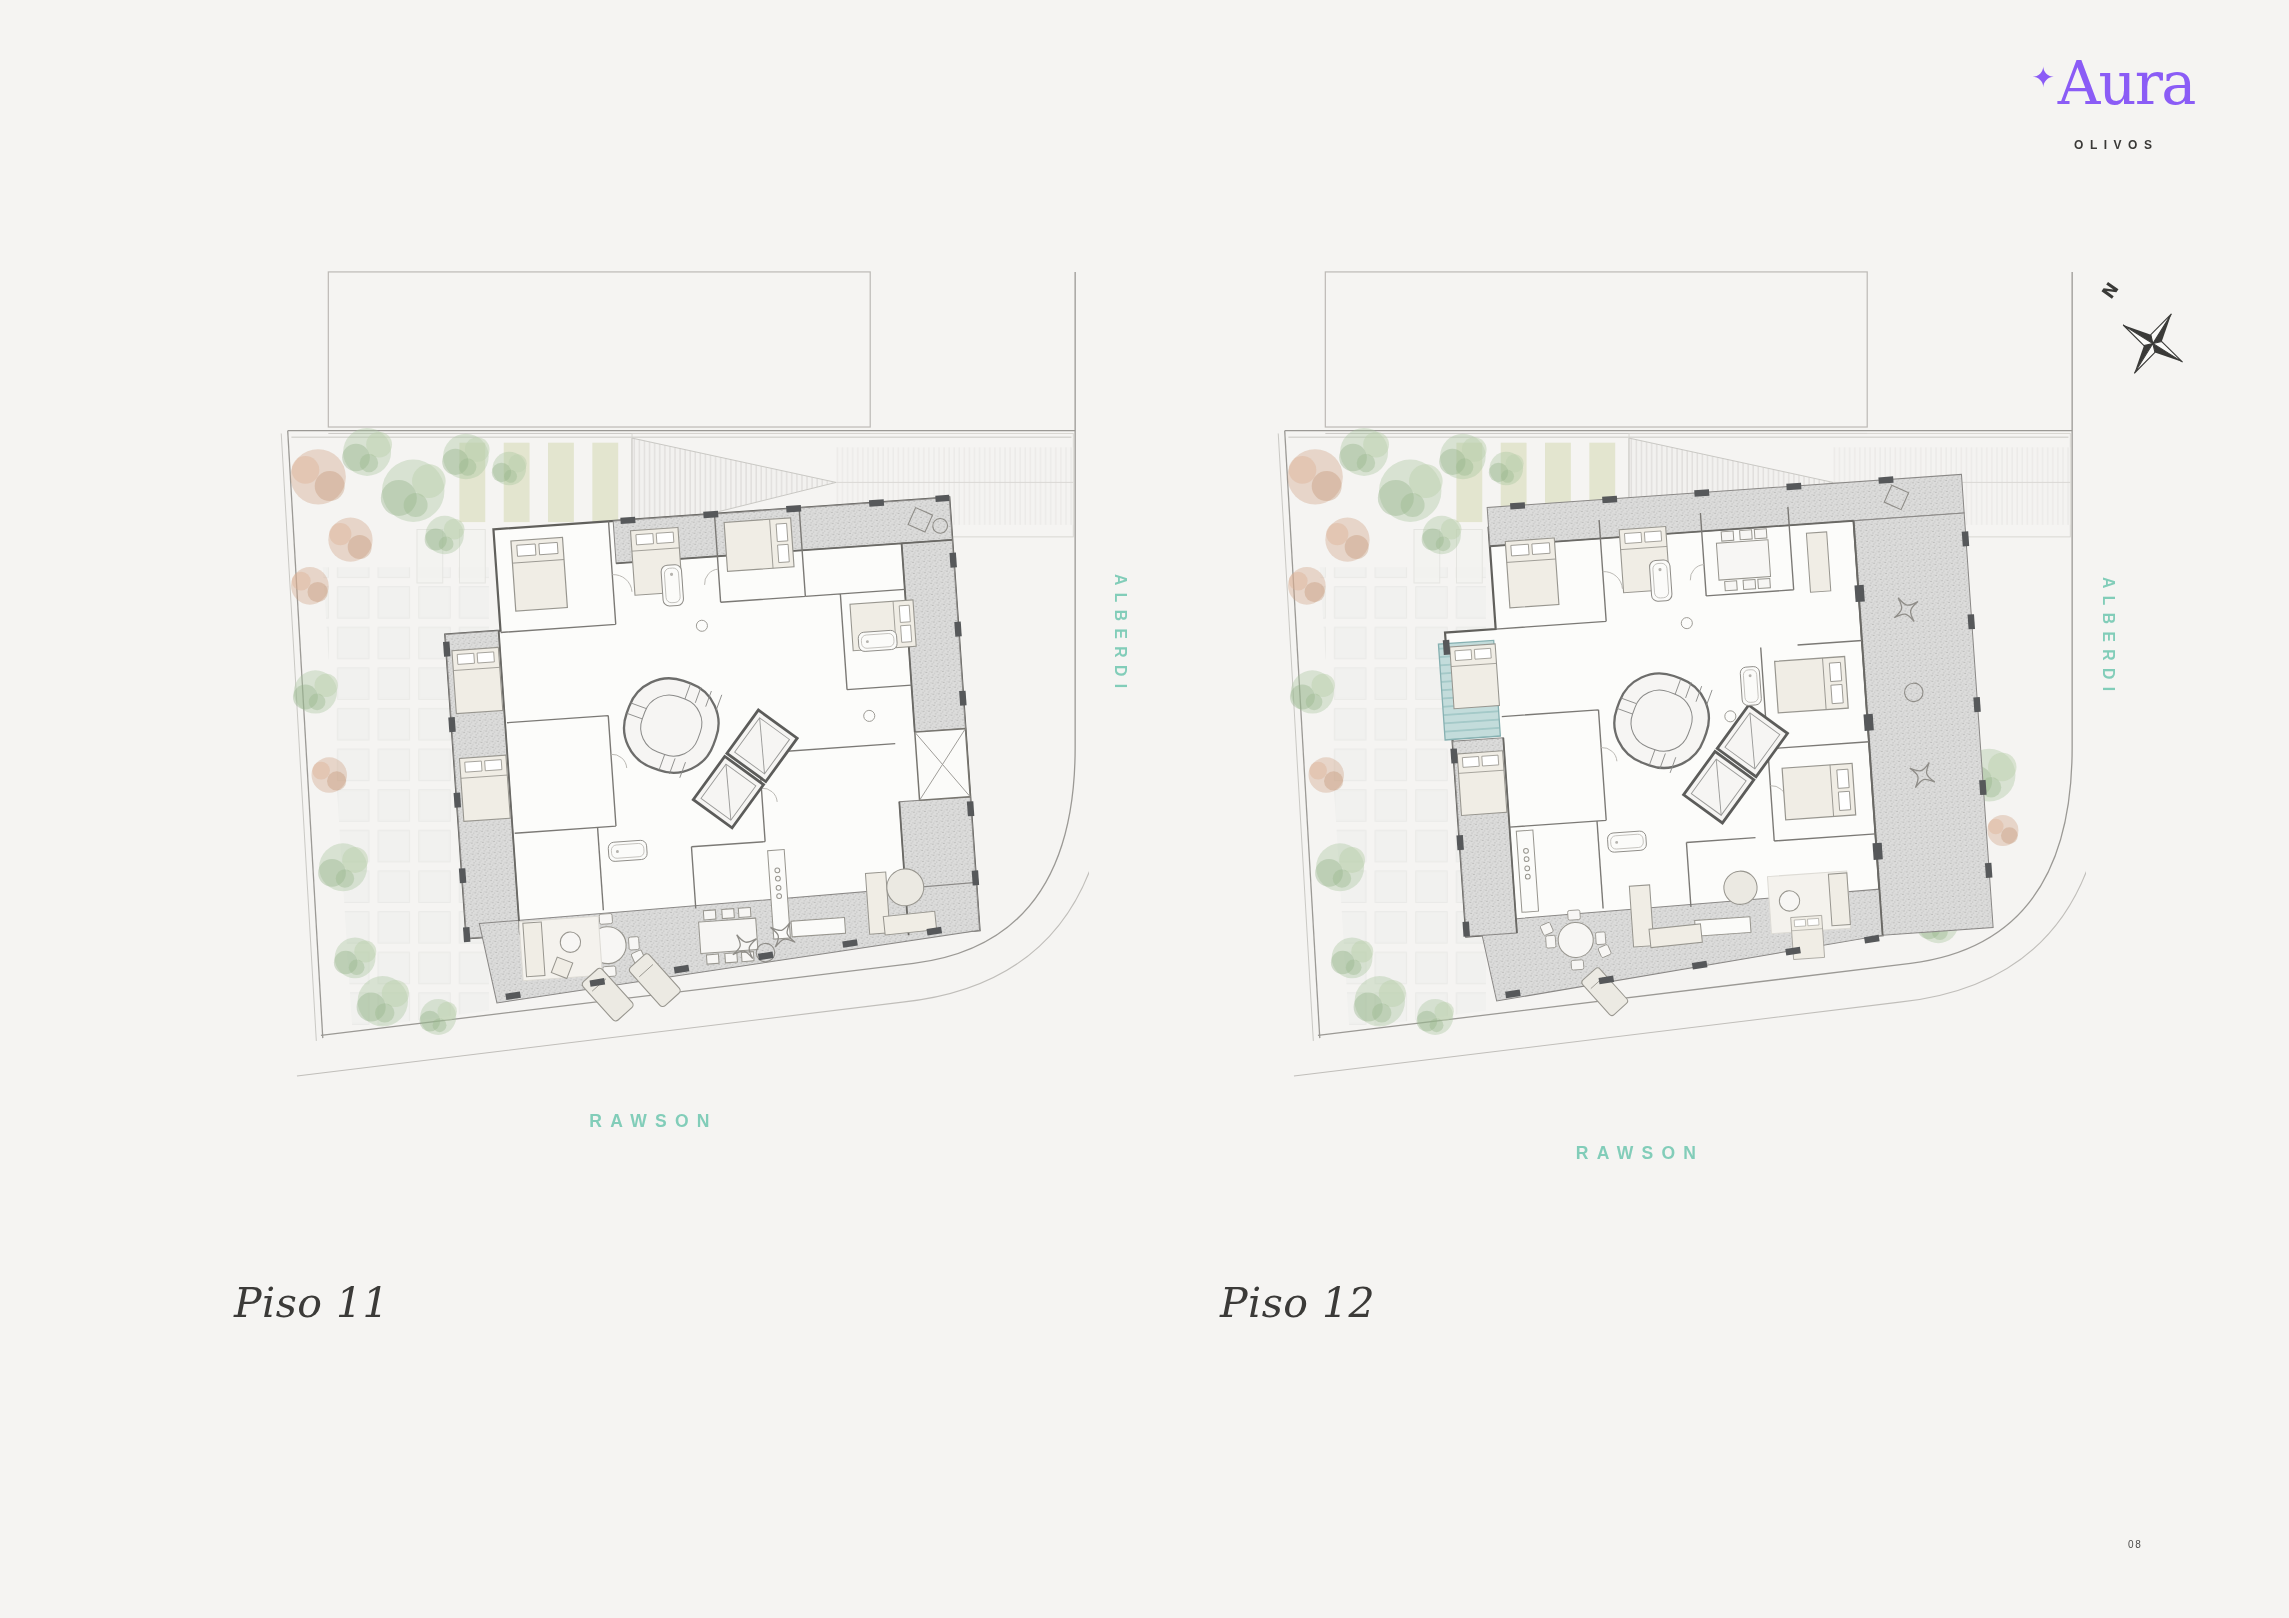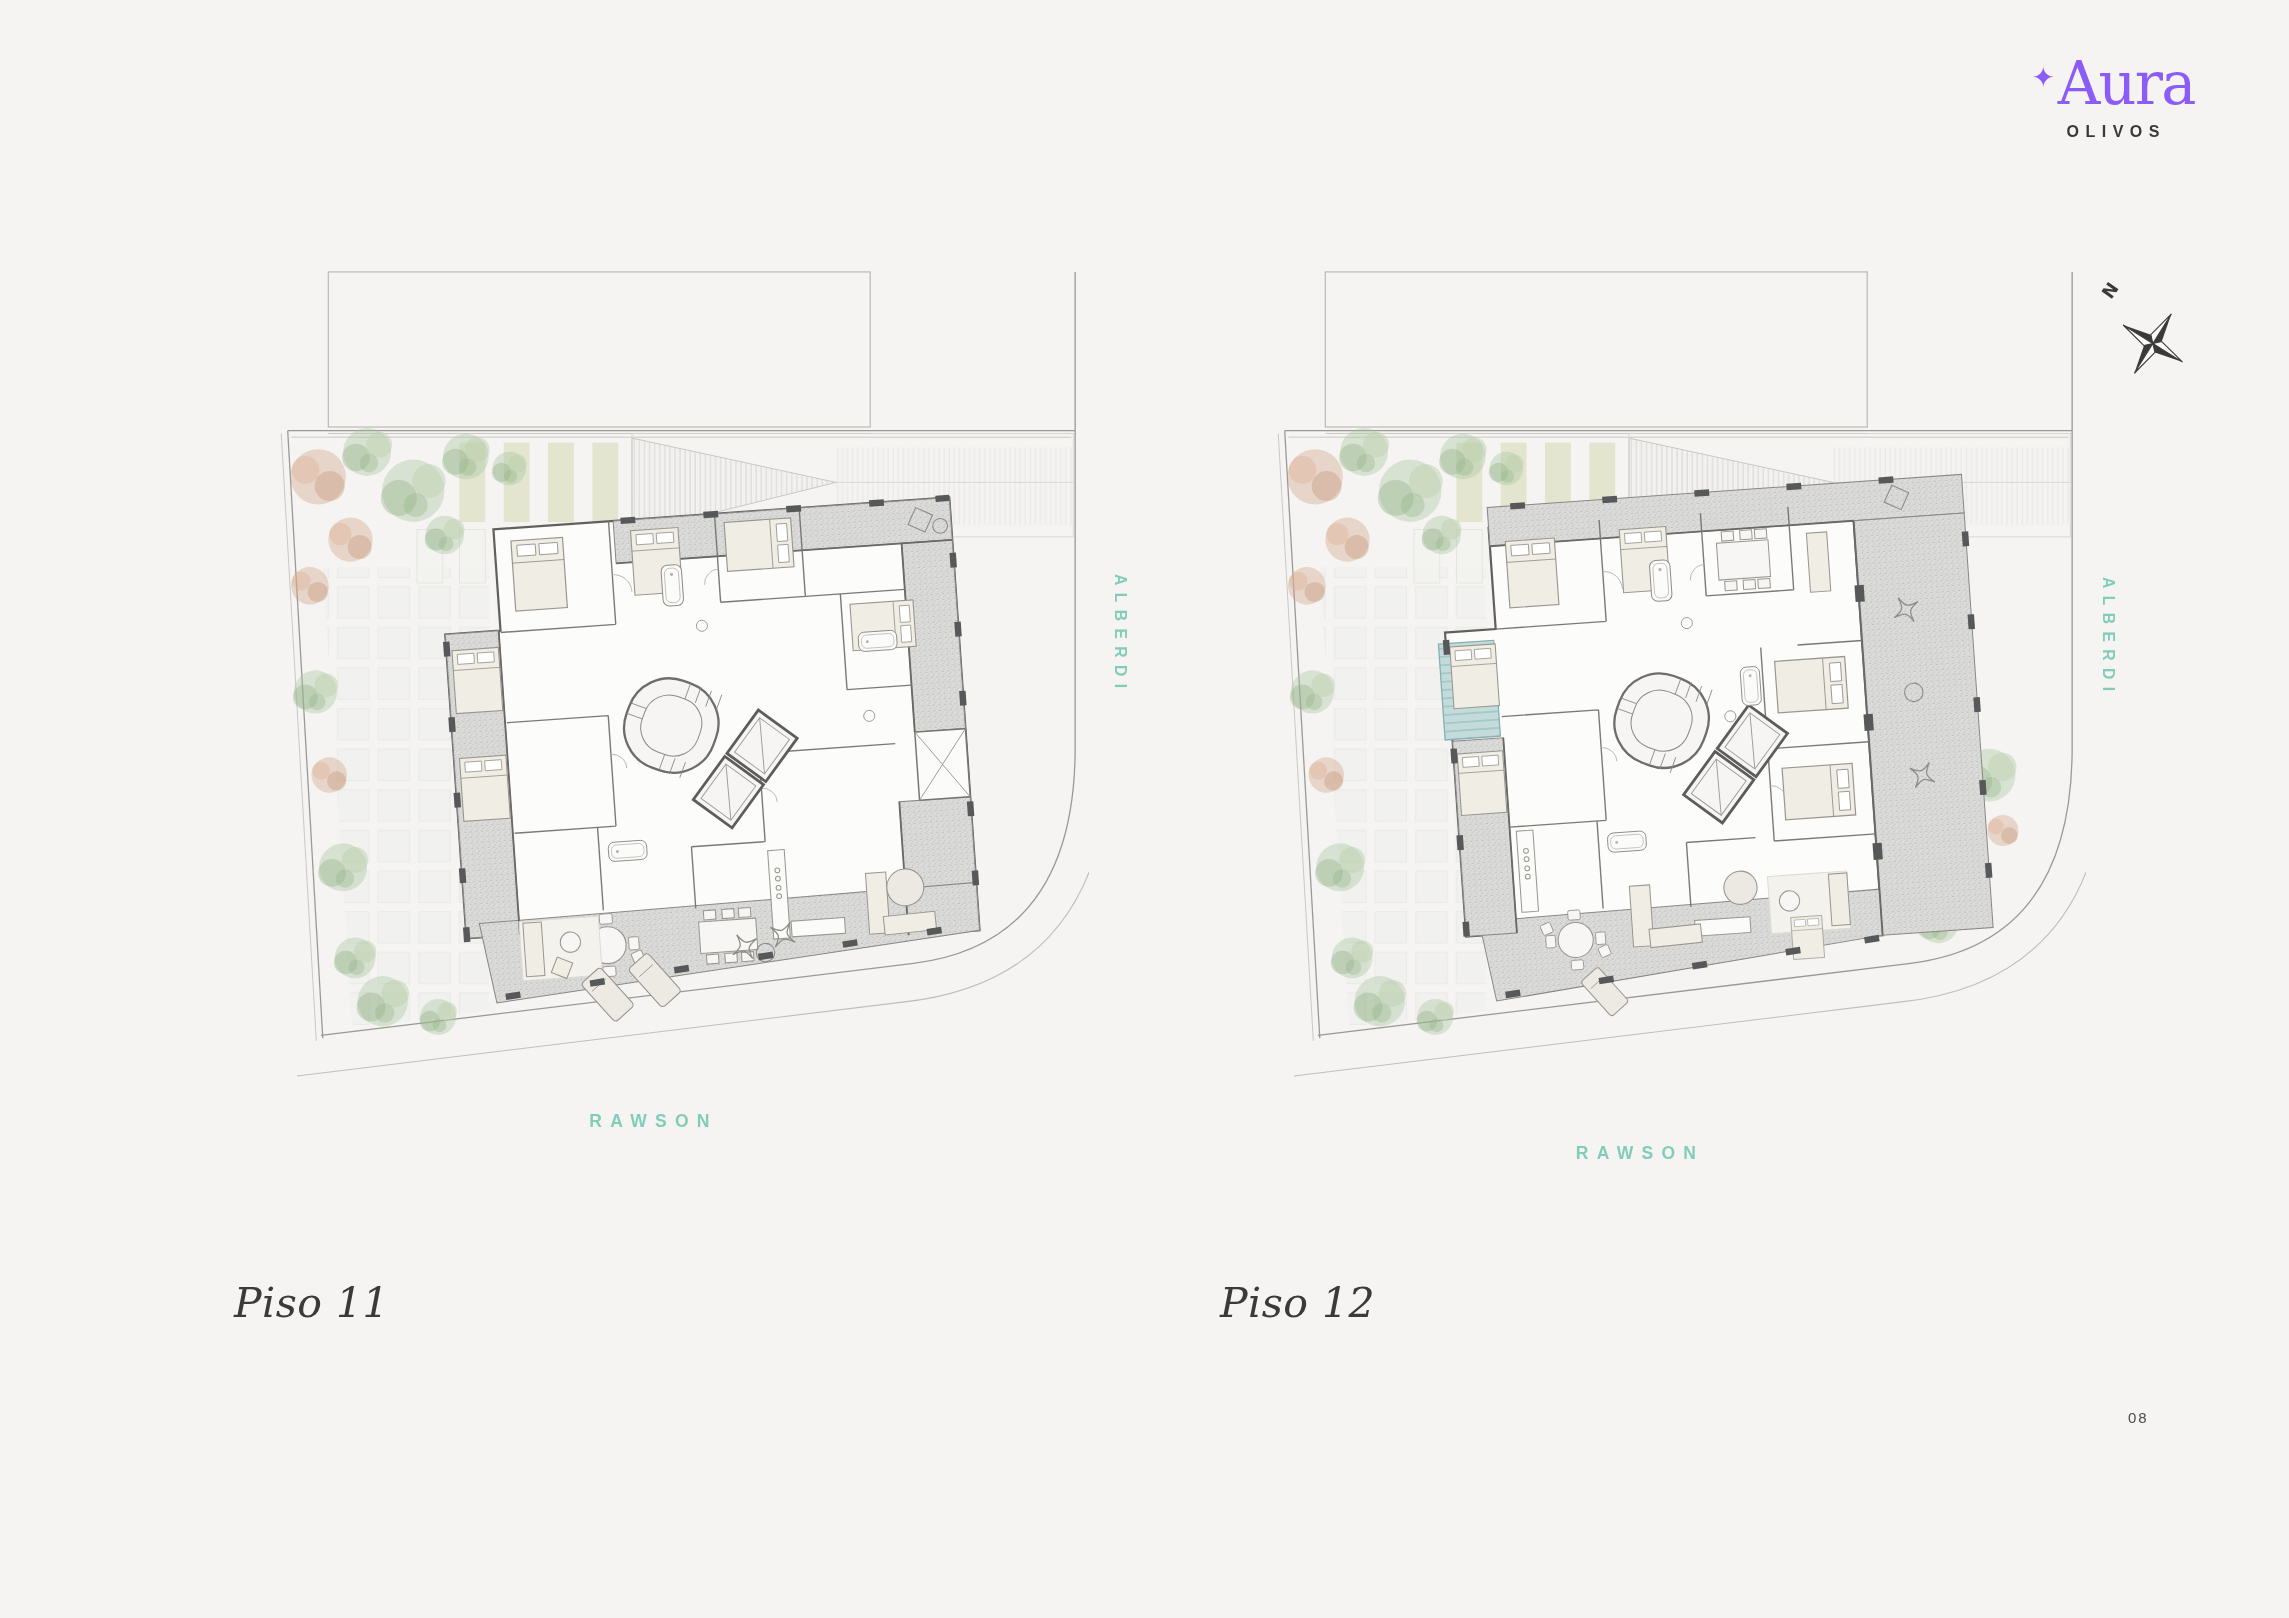--- a/index.html
+++ b/index.html
@@ -13,21 +13,21 @@
   }
   .abs{position:absolute;}
   
   .brand{left:1984px;top:54px;width:258px;text-align:center;}
   .brand-word{
     font-family:"DejaVu Serif", serif;
     font-size:59px;line-height:1;color:#8b5cf6;letter-spacing:-1.8px;
   }
   .brand-word .star{font-size:28px;vertical-align:16.6px;margin-right:2.8px;letter-spacing:0;}
   .brand-sub{
-    margin-top:10px;font-size:16px;letter-spacing:6.5px;color:#3a3937;
+    margin-top:25px;font-size:12px;letter-spacing:6.5px;color:#3a3937;
     font-weight:600;text-indent:6.5px;
   }
   
   .plan-svg{position:absolute;width:877px;height:831px;}
   .plan-svg.left{left:212px;top:258px;}
   .plan-svg.right{left:1209px;top:258px;}
   
   .street{color:#82cdb9;font-weight:bold;}
   .street-v{
     writing-mode:vertical-rl;
@@ -39,21 +39,21 @@
   .rawson-1{left:552px;top:1111px;width:203px;}
   .rawson-2{left:1534px;top:1143px;width:212px;}
   
   .floor-title{
     font-family:"DejaVu Serif", serif;
     font-size:41px;color:#3b3a38;letter-spacing:0.5px;font-style:italic;
   }
   .title-1{left:234px;top:1279px;}
   .title-2{left:1220px;top:1279px;}
   
-  .page-num{left:2128px;top:1409px;font-size:15px;letter-spacing:1.8px;color:#4c4b49;}
+  .page-num{left:2128px;top:1539px;font-size:10px;letter-spacing:1.8px;color:#4c4b49;}
   
   .compass{left:2081px;top:268px;width:129px;height:129px;}
 </style>
 </head>
 <body>
 
 <svg width="0" height="0" style="position:absolute" aria-hidden="true">
   <defs>
     <pattern id="stip" width="6" height="6" patternUnits="userSpaceOnUse">
       <rect width="6" height="6" fill="#dcdcdb"></rect>

